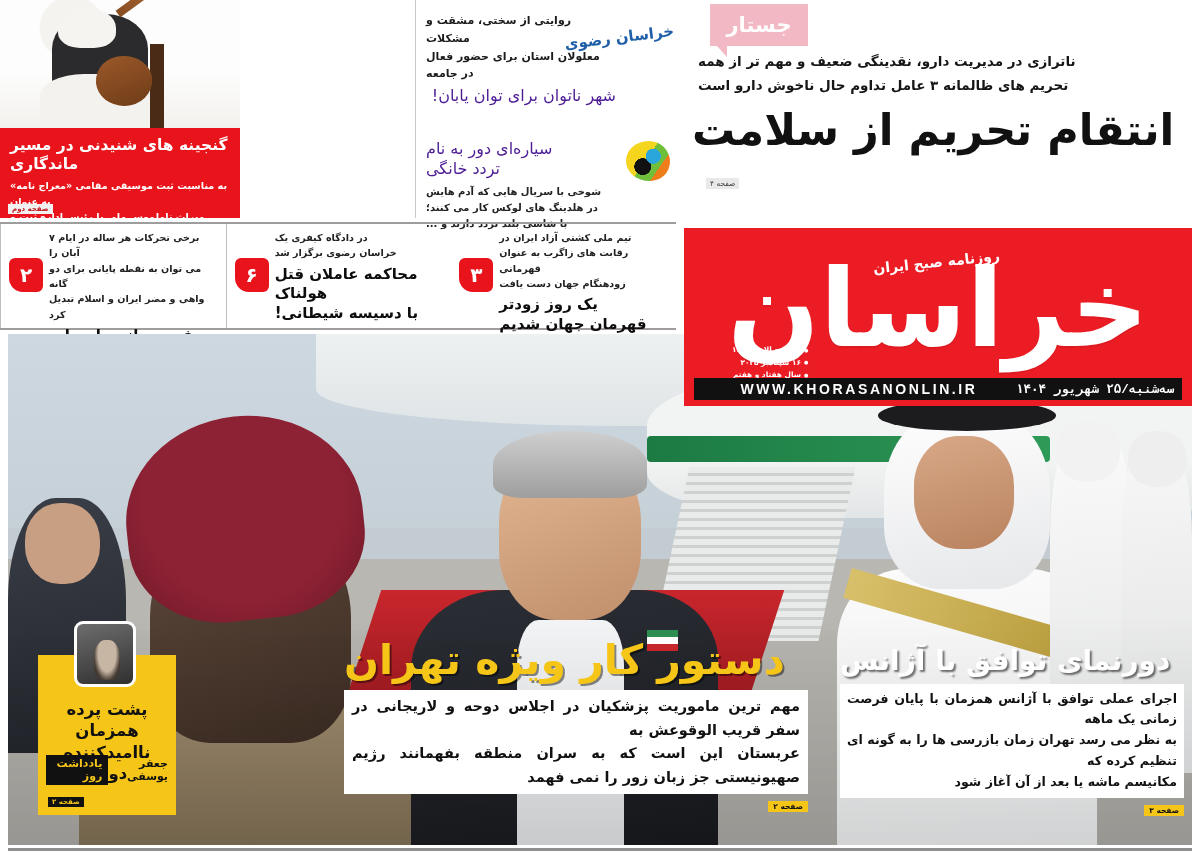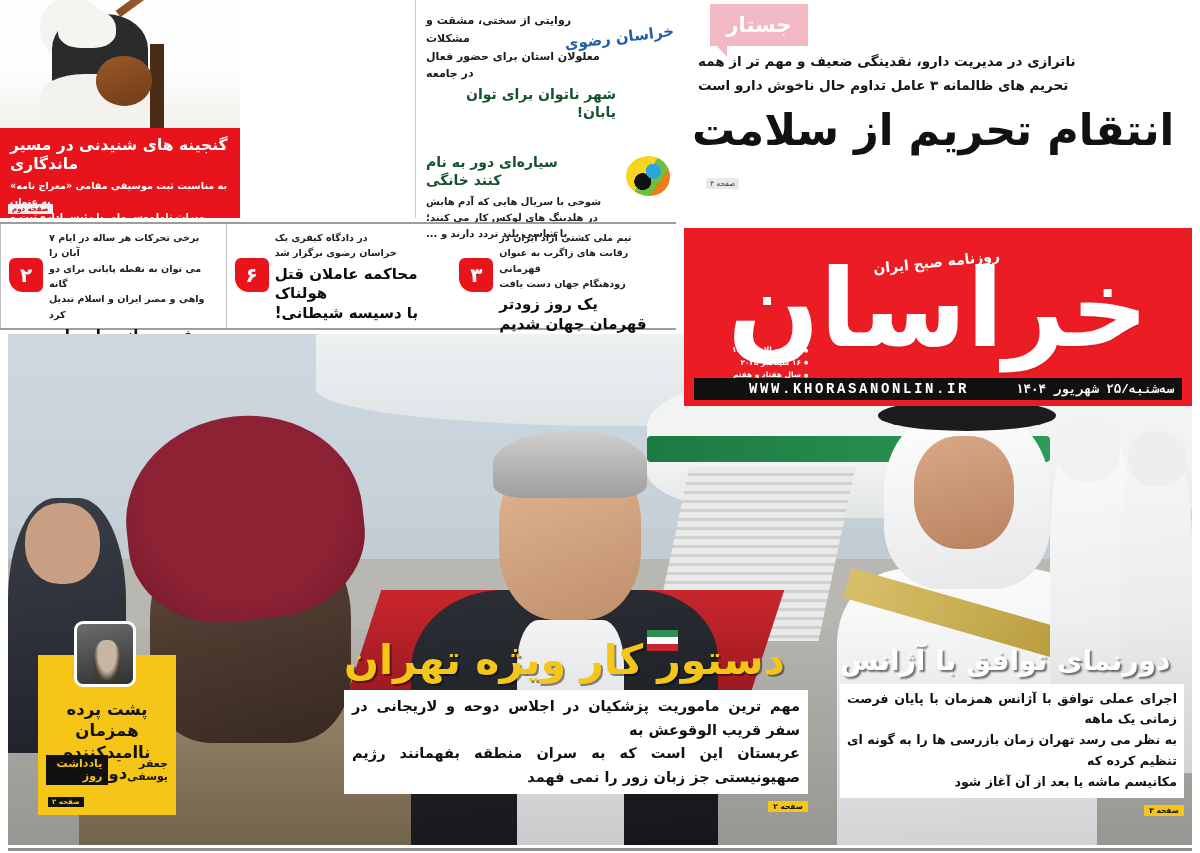--- a/index.html
+++ b/index.html
@@ -112,23 +112,23 @@
     text-align: left;
     font-size: 11px;
     line-height: 1.62;
     color: #1b1b1b;
     font-weight: bold;
     margin-bottom: 3px;
   }
   .tz-lines span { display: block; }
   .tz-head {
     text-align: left;
-    font-size: 14px;
-    font-weight: bold;
-    color: #14532d;
+    font-size: 16px;
+    font-weight: normal;
+    color: #4c1d95;
     line-height: 1.28;
     letter-spacing: -0.6px;
   }
   .tz-head span { display: block; }
   .tz-head-rtl { text-align: right; }
   .tz-sub {
     text-align: left;
     font-size: 10px;
     line-height: 1.62;
     color: #222;
@@ -354,21 +354,21 @@
     width: 330px;
     background: #111;
     color: #fff;
     font-size: 14px;
     font-weight: bold;
     letter-spacing: 2.6px;
     display: flex;
     align-items: center;
     justify-content: center;
     direction: ltr;
-    font-family: Liberation Mono, monospace;
+    font-family: Liberation Sans, sans-serif;
     margin-top: 35px;
   }
   .mh-datebadge {
     position: absolute;
     bottom: 6px; right: 10px;
     height: 22px;
     padding: 0 8px;
     background: #111;
     color: #fff;
     font-size: 12.5px;
@@ -671,21 +671,21 @@
         </div>
       </div>
 
       <div class="teaser-blk second">
         <div class="tz-logo">
           <div class="logo-zendegi"></div>
         </div>
         <div class="tz-body">
           <div class="tz-head">
             <span>سیاره‌ای دور به نام</span>
-            <span>کنند خانگی</span>
+            <span>تردد خانگی</span>
           </div>
           <div class="tz-sub">
             <span>شوخی با سریال هایی که آدم هایش</span>
             <span>در هلدینگ های لوکس کار می کنند؛</span>
             <span>با شاسی بلند تردد دارند و ...</span>
           </div>
         </div>
       </div>
 
     </div>

